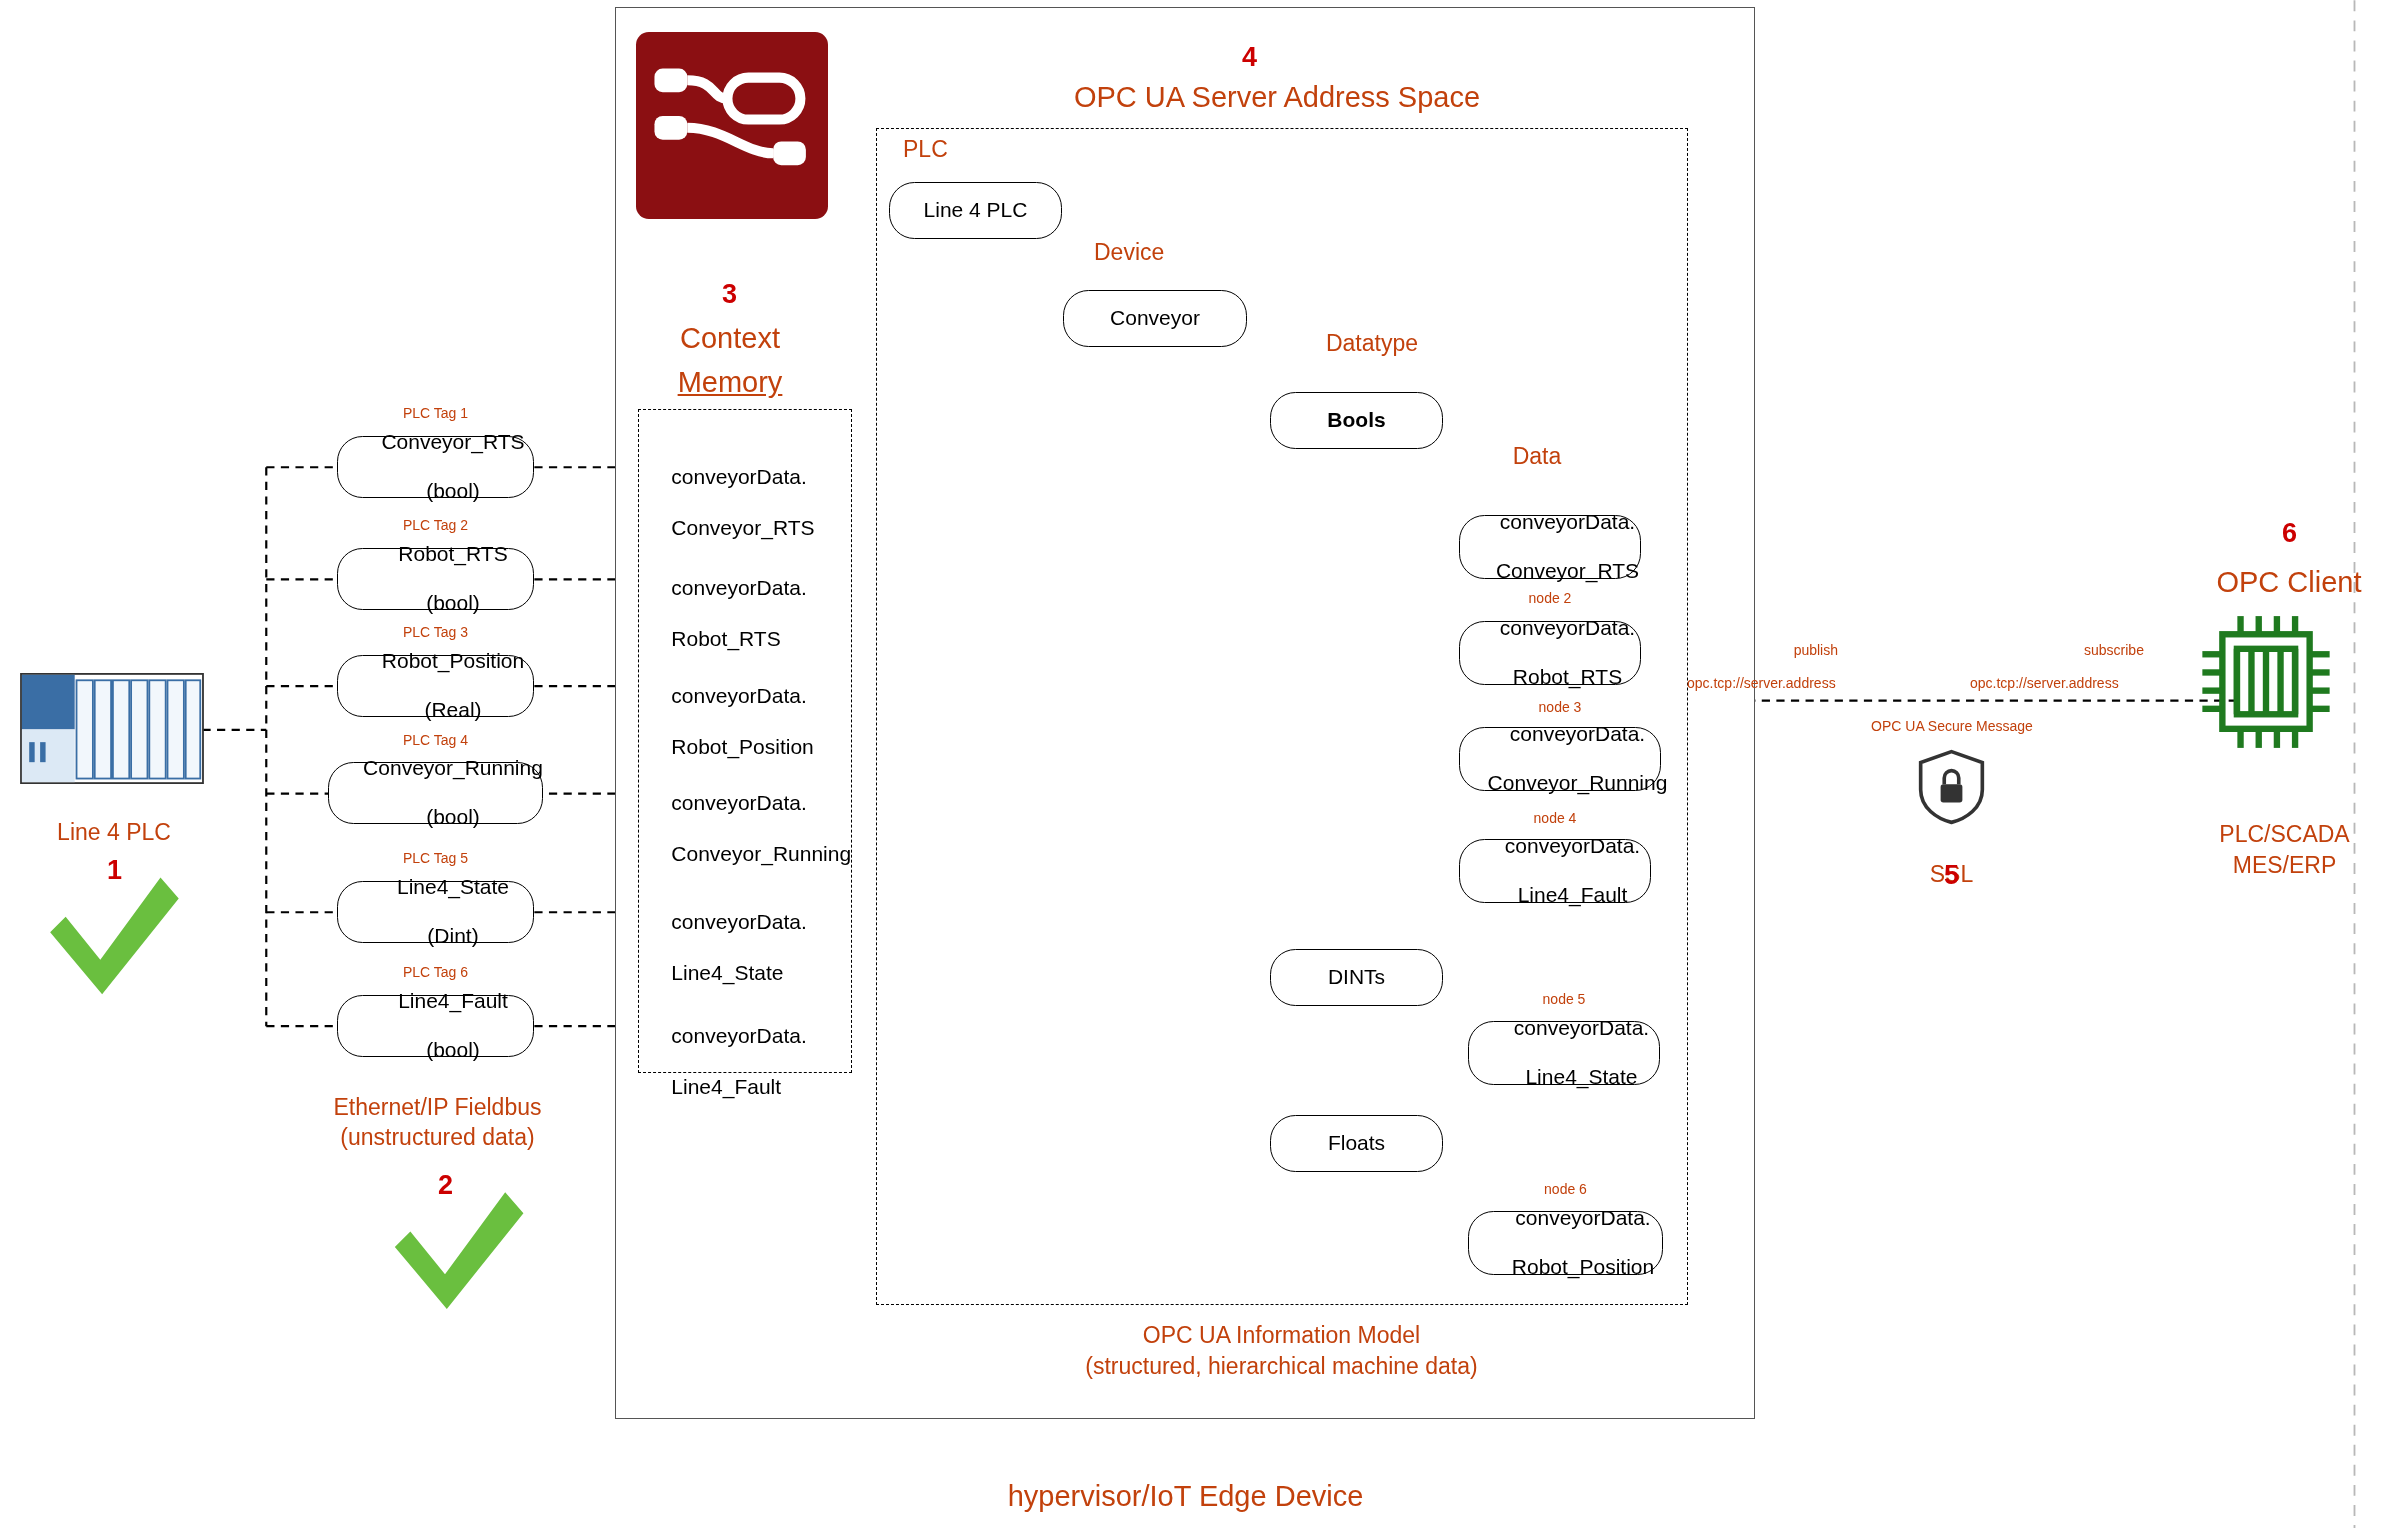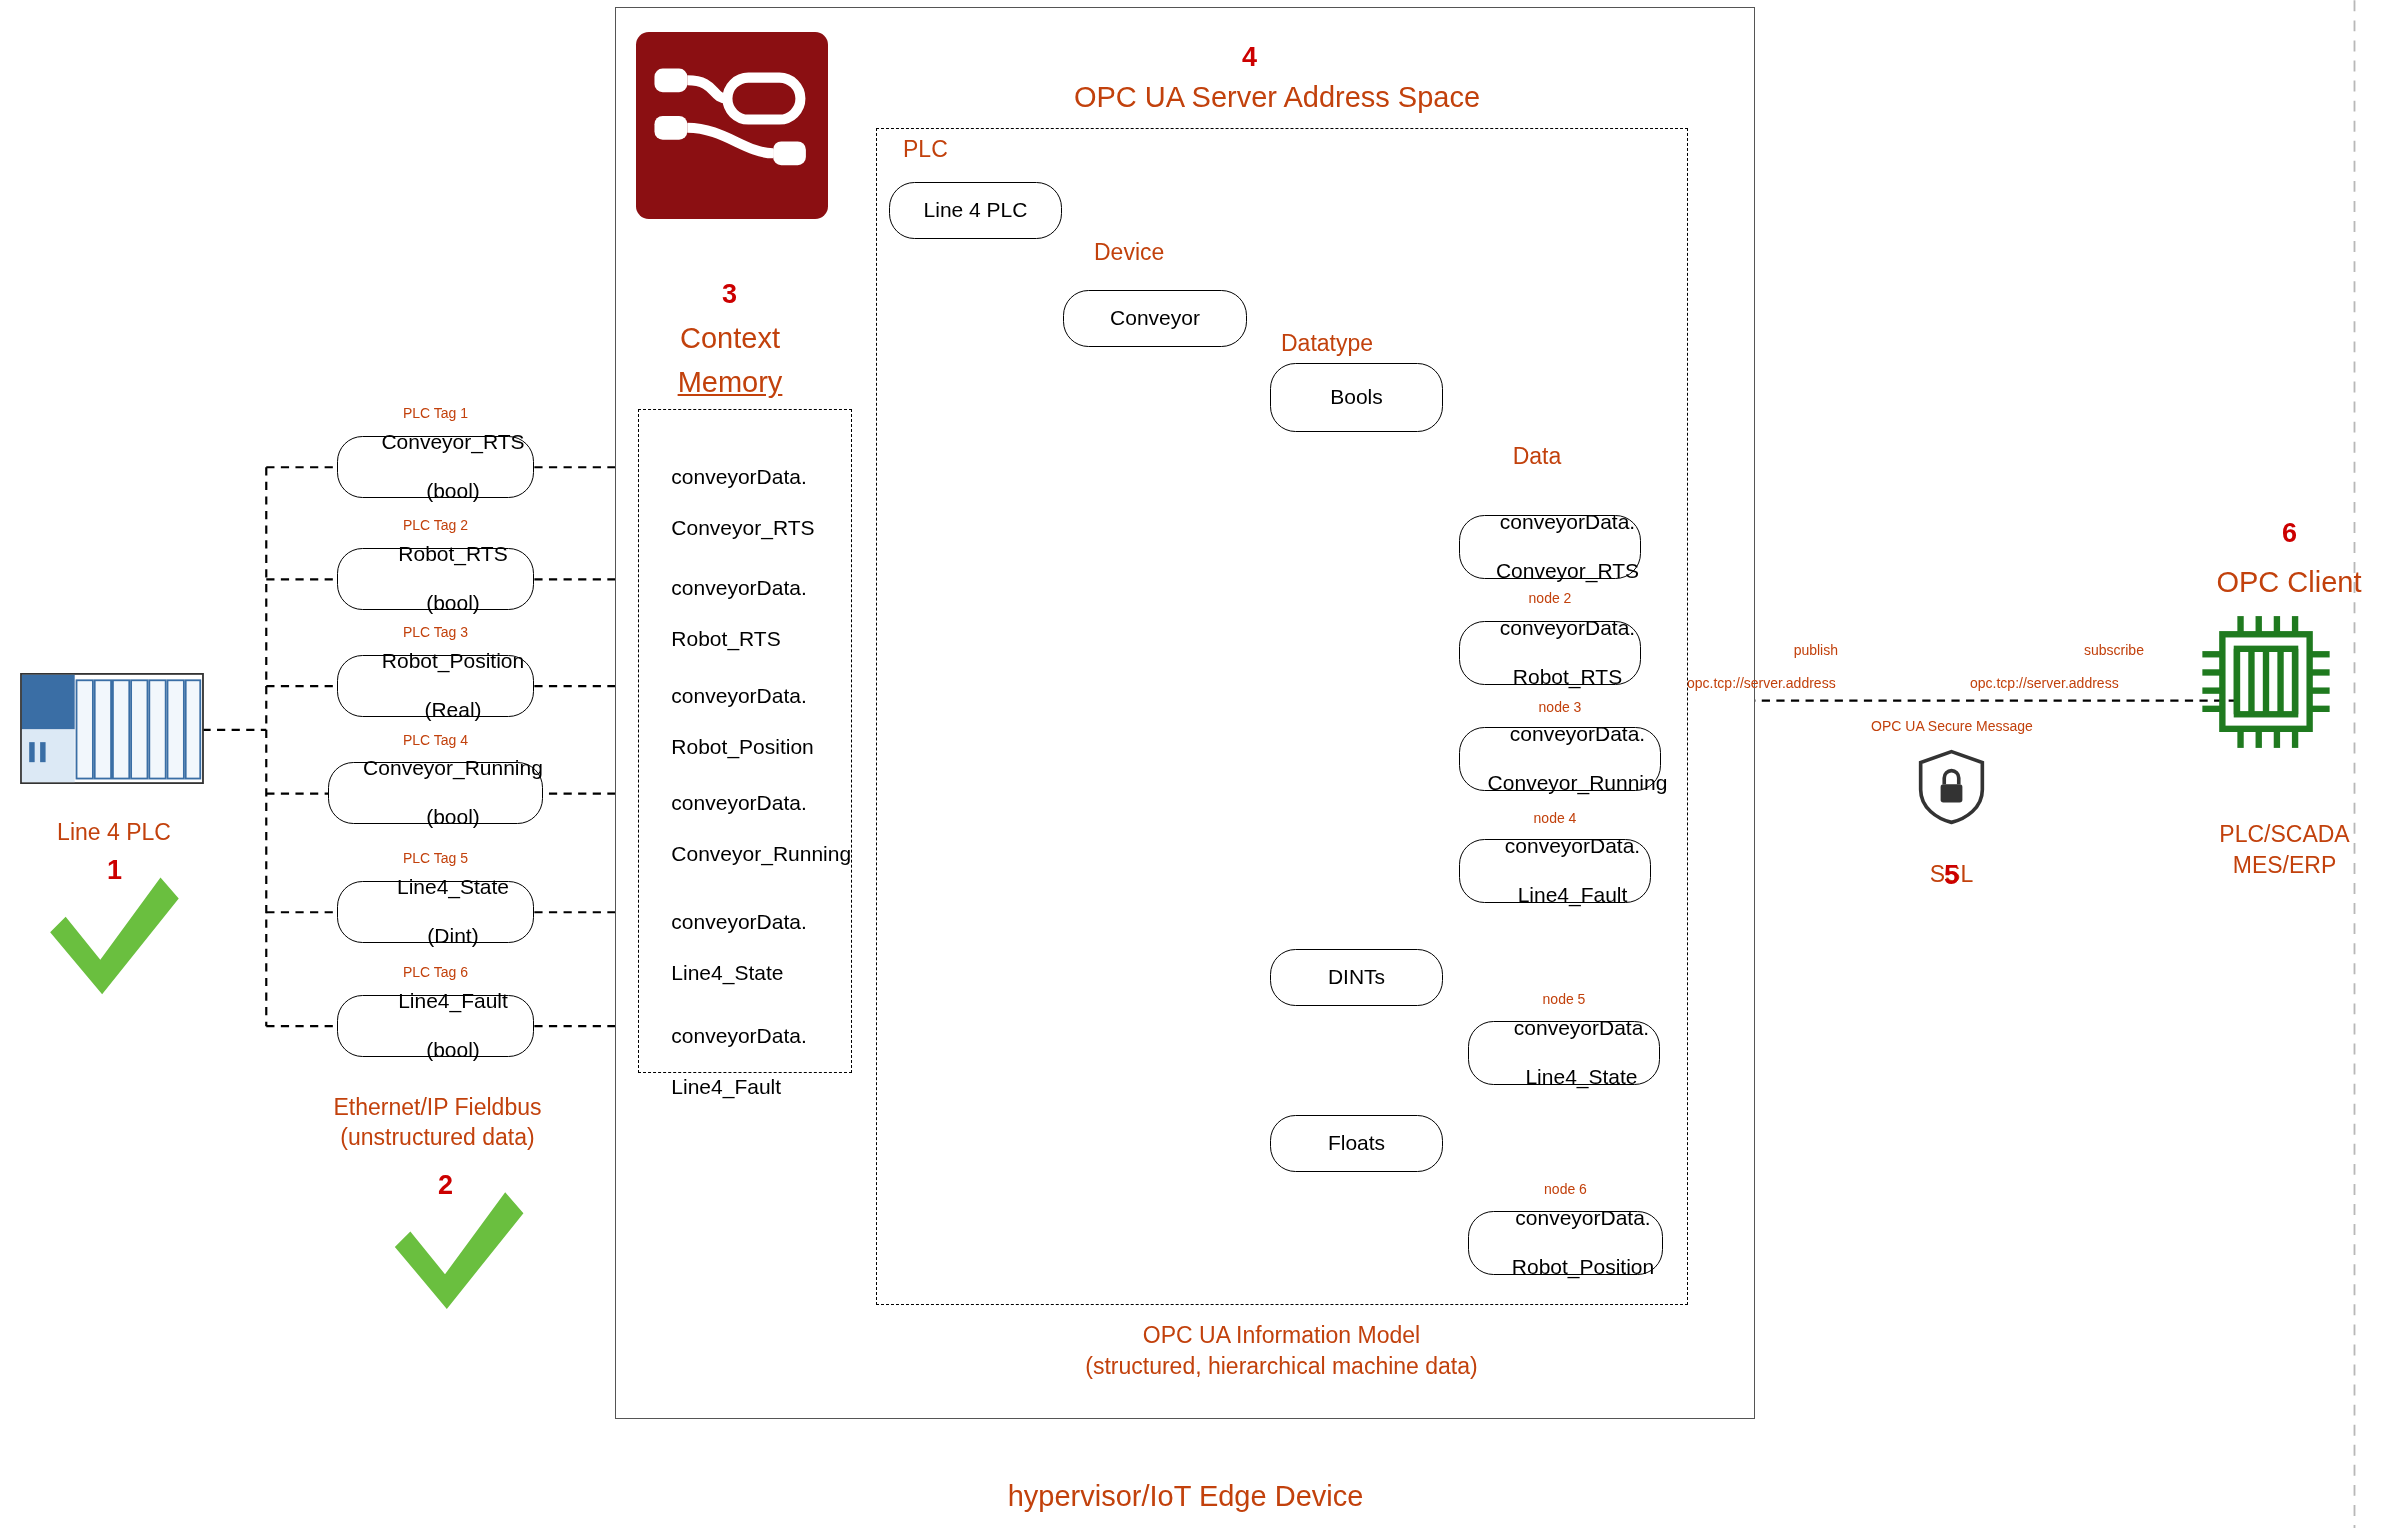--- a/index.html
+++ b/index.html
@@ -259,22 +259,22 @@
     <span>conveyorData.</span><br>
     <span>Line4_Fault</span>
   </div>
 
   <div class="lbl" style="left:903px; top:136px; width:128px; text-align:left;">PLC</div>
   <div class="node" style="left:889px; top:182px; width:173px; height:57px;">Line 4 PLC</div>
 
   <div class="lbl" style="left:1094px; top:239px; width:146px; text-align:left;">Device</div>
   <div class="node" style="left:1063px; top:290px; width:184px; height:57px;">Conveyor</div>
 
-  <div class="lbl" style="left:1281px; top:330px; width:182px; text-align:left;">Datatype</div>
-  <div class="node" style="left:1270px; top:363px; width:173px; height:69px;">Bools</div>
+  <div class="lbl" style="left:1281px; top:330px; width:182px; text-align:center;">Datatype</div>
+  <div class="node" style="left:1270px; top:392px; width:173px; height:57px;font-weight:bold;">Bools</div>
   <div class="node" style="left:1270px; top:949px; width:173px; height:57px;">DINTs</div>
   <div class="node" style="left:1270px; top:1115px; width:173px; height:57px;">Floats</div>
 
   <div class="lbl" style="left:1464px; top:443px; width:146px;">Data</div>
 
   <div class="lbl small" style="left:1459px; top:482px; width:182px;margin-top:39px;">node 1</div>
   <div class="node" style="left:1459px; top:515px; width:182px; height:64px;">
     <span>
       <span>conveyorData.</span><br>
       <span>Conveyor_RTS</span>

